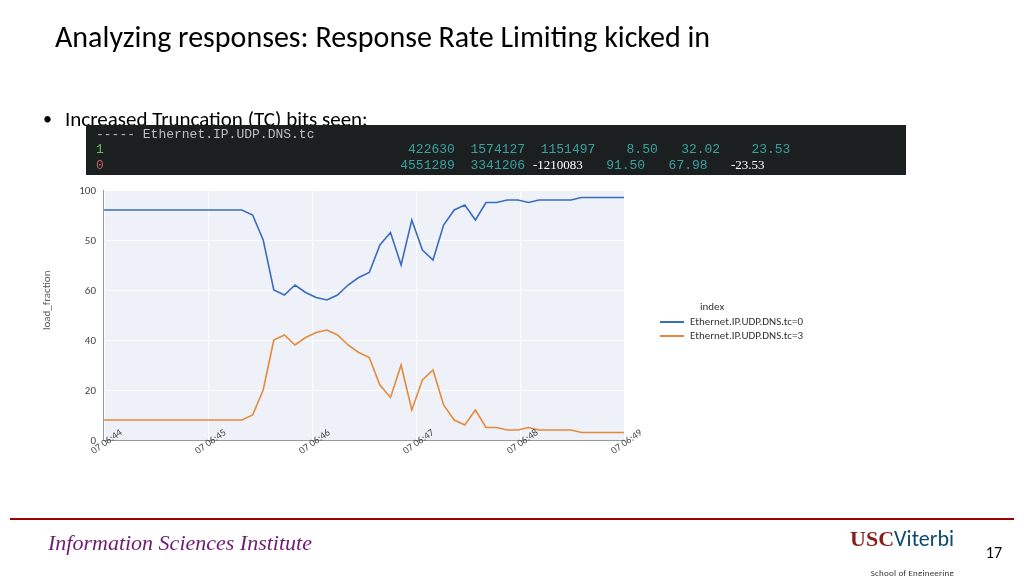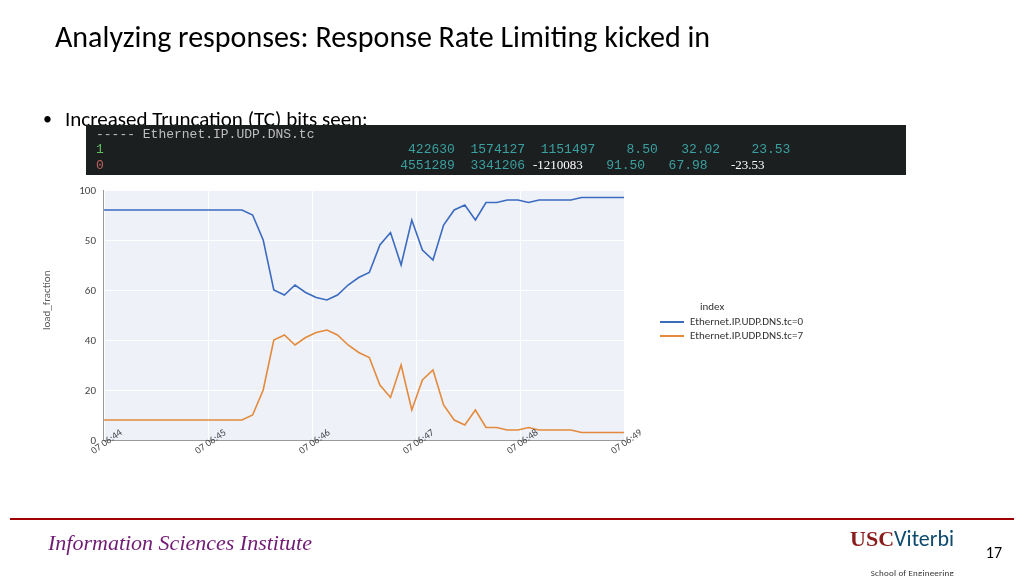--- a/index.html
+++ b/index.html
@@ -238,21 +238,21 @@
   </div>
 
   <div class="legend">
     <div class="lg-title">index</div>
     <div class="row">
       <span class="swatch" style="border-color:#3b6bbf"></span>
       <span>Ethernet.IP.UDP.DNS.tc=0</span>
     </div>
     <div class="row">
       <span class="swatch" style="border-color:#e38a3c"></span>
-      <span>Ethernet.IP.UDP.DNS.tc=7</span>
+      <span>Ethernet.IP.UDP.DNS.tc=3</span>
     </div>
   </div>
 
   <div class="hr"></div>
   <div class="footer-left">Information Sciences Institute</div>
   <div class="footer-right">
     <span class="usc">USC</span><span class="viterbi">Viterbi</span>
     <span class="soe">School of Engineering</span>
   </div>
   <div class="pagenum">17</div>

